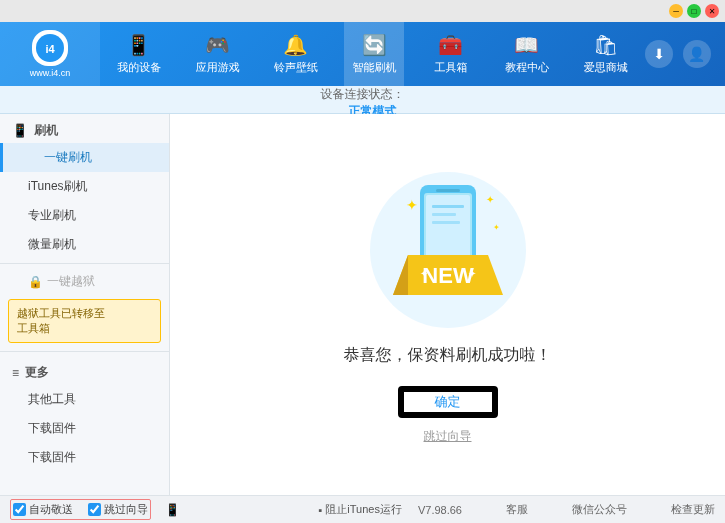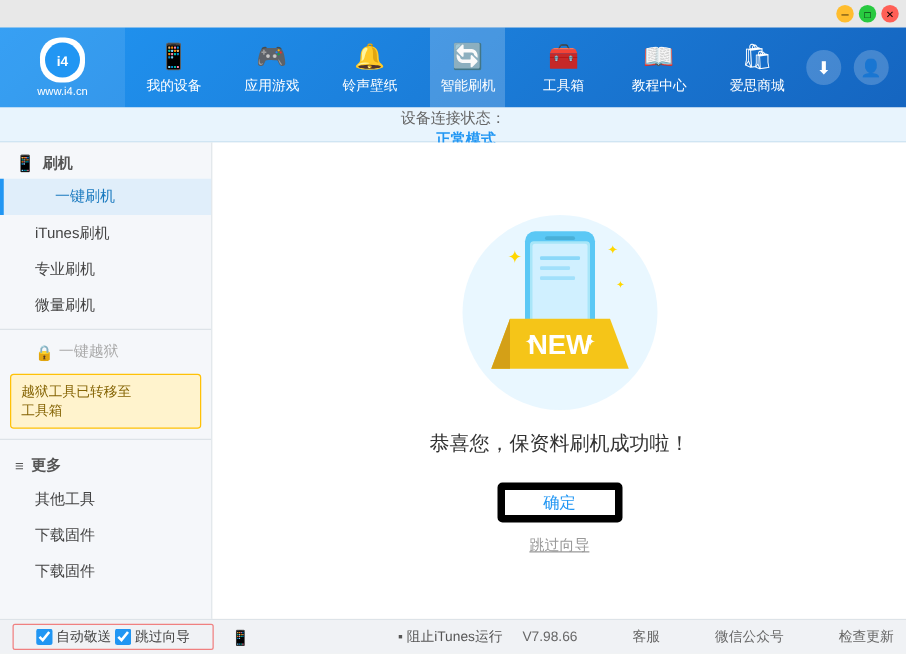--- a/index.html
+++ b/index.html
@@ -408,21 +408,21 @@
 
     <button class="confirm-btn">确定</button>
 
     <div class="later-link">跳过向导</div>
   </div>
 </div>
 
 <div class="bottombar">
   <div class="bottom-check-area">
 
-    <div style="border: 1px solid #f08080; padding: 2px 18px; border-radius: 2px; display: flex; gap: 3px;">
+    <div style="border: 1px solid #f08080; padding: 2px 2px; border-radius: 2px; display: flex; gap: 15px;">
       <label class="check-item">
         <input type="checkbox" checked="" style="">
         <span>自动敬送</span>
       </label>
       <label class="check-item">
         <input type="checkbox" checked="" style="">
         <span>跳过向导</span>
       </label>
     </div>
 

